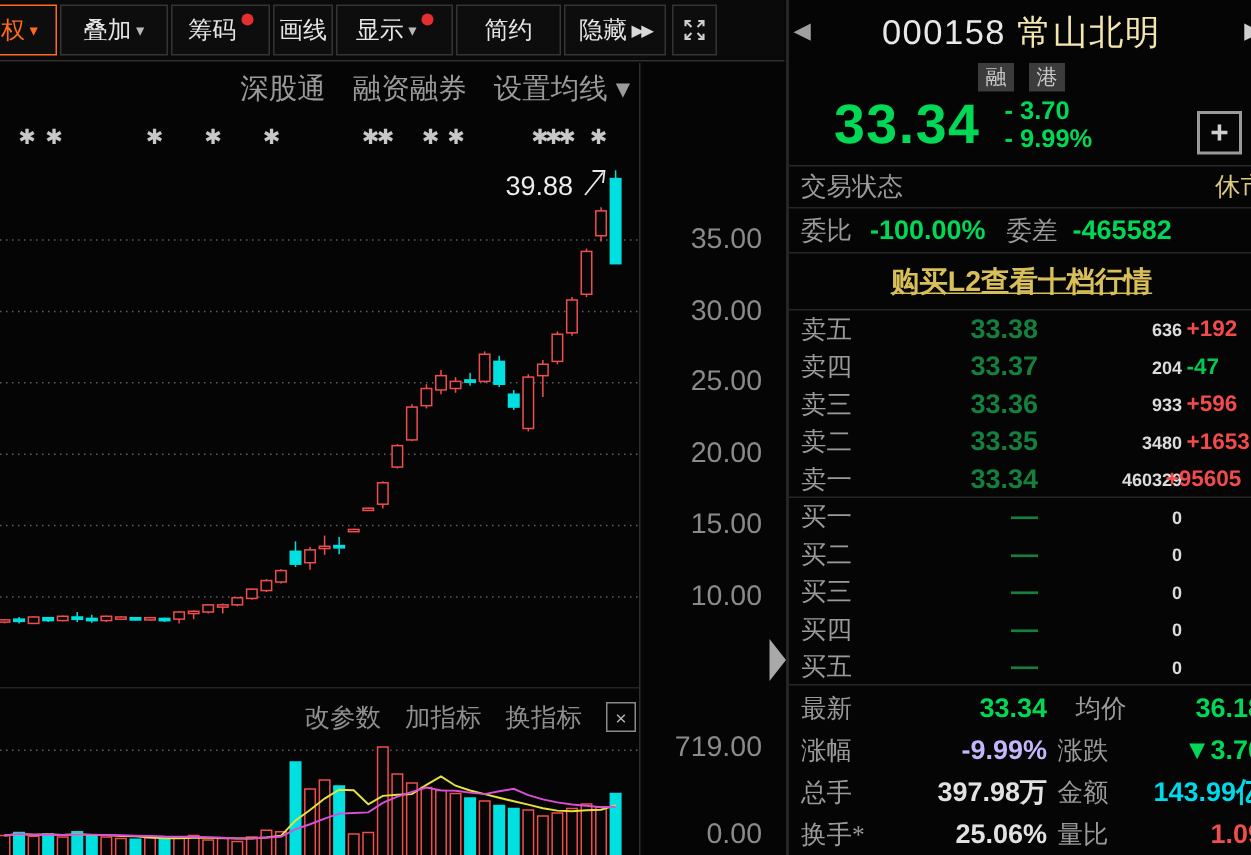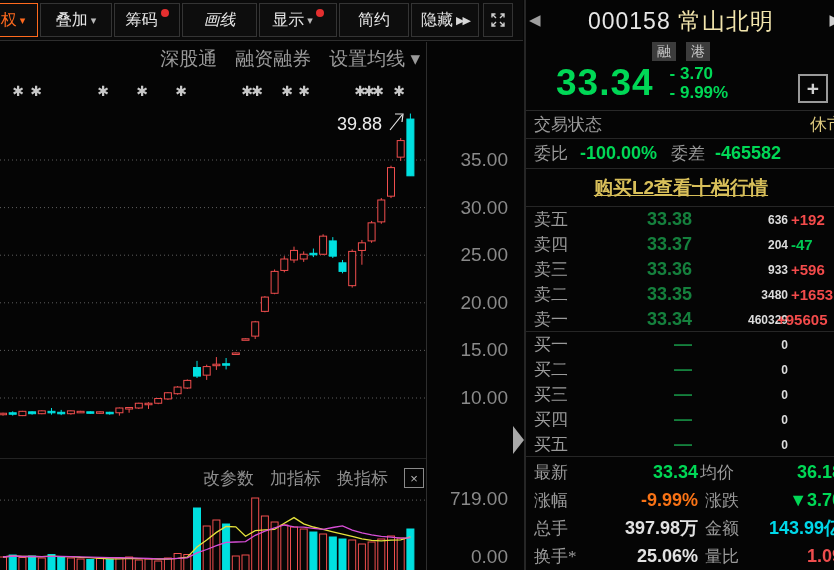--- a/index.html
+++ b/index.html
@@ -90,21 +90,21 @@
           <span class="tb-caret">▾</span>
         </div>
         <div class="tb-btn" style="width: 72px;">
           <span>叠加</span>
           <span class="tb-caret">▾</span>
         </div>
         <div class="tb-btn" style="width: 66px;">
           <span>筹码</span>
           <span class="tb-dot"></span>
         </div>
-        <div class="tb-btn" style="width: 75px; font-style: italic;">
+        <div class="tb-btn" style="width: 40px;">
           <span>画线</span>
         </div>
         <div class="tb-btn" style="width: 78px;">
           <span>显示</span>
           <span class="tb-caret">▾</span>
           <span class="tb-dot"></span>
         </div>
         <div class="tb-btn" style="width: 70px;">
           <span>简约</span>
         </div>
@@ -409,26 +409,26 @@
           <span class="lbl">买五</span>
           <span class="ob-price">—</span>
           <span class="ob-vol">0</span>
           <span class="ob-delta"></span>
         </div>
       </div>
     <div class="stats">
         <div class="st-row">
           <span class="lbl">最新</span>
           <span class="st-val" style="color: rgb(0, 216, 86);">33.34</span>
-          <span class="lbl" style="padding-left: 2px;">均价</span>
+          <span class="lbl" style="padding-left: 19px;">均价</span>
           <span class="st-val" style="color: rgb(0, 216, 86);">36.18</span>
         </div>
         <div class="st-row">
           <span class="lbl">涨幅</span>
-          <span class="st-val" style="color: #f97316;">-9.99%</span>
+          <span class="st-val" style="color: #c4b5fd;">-9.99%</span>
           <span class="lbl" style="padding-left: 7px;">涨跌</span>
           <span class="st-val" style="color: rgb(0, 216, 86);">▼3.70</span>
         </div>
         <div class="st-row">
           <span class="lbl">总手</span>
           <span class="st-val" style="color: rgb(226, 226, 226);">397.98万</span>
           <span class="lbl" style="padding-left: 7px;">金额</span>
           <span class="st-val" style="color: rgb(0, 217, 234);">143.99亿</span>
         </div>
         <div class="st-row">

